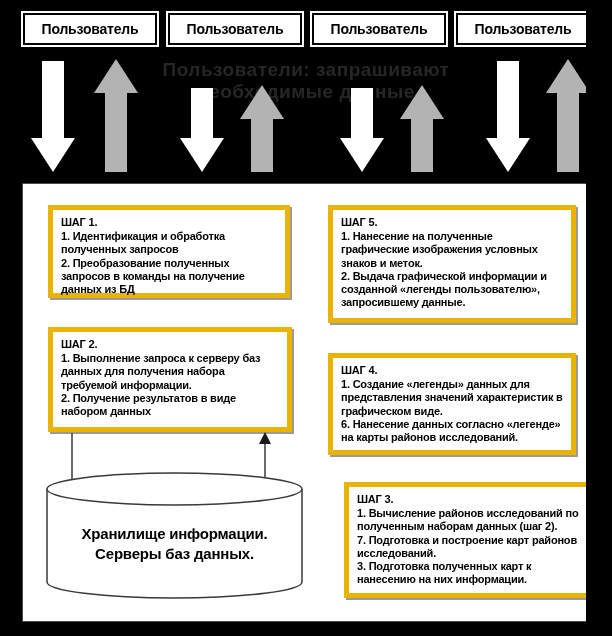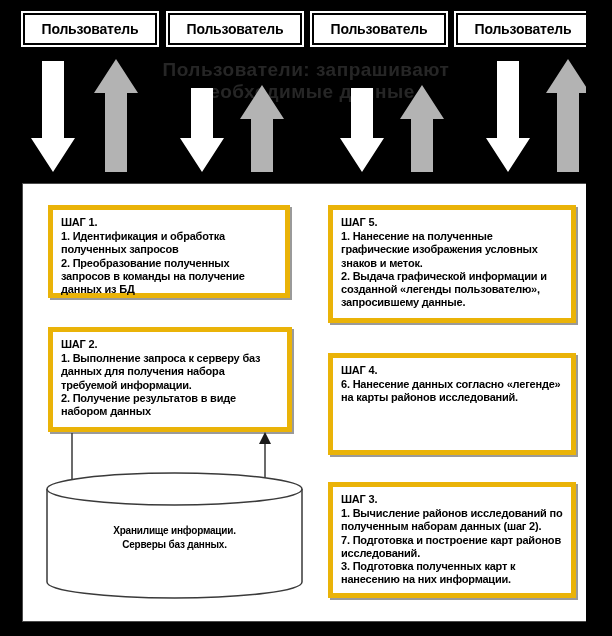--- a/index.html
+++ b/index.html
@@ -24,21 +24,21 @@
   }
   .step-box{
     position:absolute;background:#fff;border:5px solid #eab308;
     box-shadow:2px 2px 0 #9a9a9a;box-sizing:border-box;
     padding:6px 8px;color:#000;font-weight:bold;font-size:11px;line-height:1.2;
     letter-spacing:-0.2px;
   }
   .step-title{margin-bottom:1px;}
   .db-label{
     position:absolute;left:47px;top:524px;width:255px;text-align:center;
-    font-weight:bold;font-size:10px;color:#000;line-height:1.35;letter-spacing:-0.2px;
+    font-weight:bold;font-size:15px;color:#000;line-height:1.35;letter-spacing:-0.2px;
   }
   .cyl-svg{position:absolute;left:40px;top:468px;}
   .conn-svg{position:absolute;left:0;top:430px;}
 </style>
 </head>
 <body>
 
 <div class="stage">
 
   <div class="user-box" style="left:23px">
@@ -86,24 +86,25 @@
   </div>
 
   <div class="step-box" style="left:328px;top:205px;width:248px;height:118px">
     <div class="step-title">ШАГ  5.</div>
     <div class="step-line">1. Нанесение на полученные графические изображения условных знаков и меток.</div>
     <div class="step-line">2. Выдача графической информации и созданной «легенды пользователю», запросившему данные.</div>
   </div>
 
   <div class="step-box" style="left:328px;top:353px;width:248px;height:102px">
     <div class="step-title">ШАГ  4.</div>
+    <div class="step-line">1. Создание «легенды» данных для представления значений характеристик в графическом виде.</div>
     <div class="step-line">6. Нанесение данных согласно «легенде» на карты районов исследований.</div>
   </div>
 
-  <div class="step-box" style="left:328px;top:482px;width:248px;height:116px">
+  <div class="step-box" style="left:344px;top:482px;width:248px;height:116px">
     <div class="step-title">ШАГ  3.</div>
     <div class="step-line">1. Вычисление районов исследований по полученным наборам данных (шаг 2).</div>
     <div class="step-line">7. Подготовка и построение карт районов исследований.</div>
     <div class="step-line">3. Подготовка полученных карт к нанесению на них информации.</div>
   </div>
 
   <svg class="conn-svg" width="612" height="100">
     <line x1="72" y1="3" x2="72" y2="60" stroke="#3a3a3a" stroke-width="1.5"></line>
     <polygon fill="#1a1a1a" points="66,58 78,58 72,70"></polygon>
     <line x1="265" y1="14" x2="265" y2="76" stroke="#3a3a3a" stroke-width="1.5"></line>

